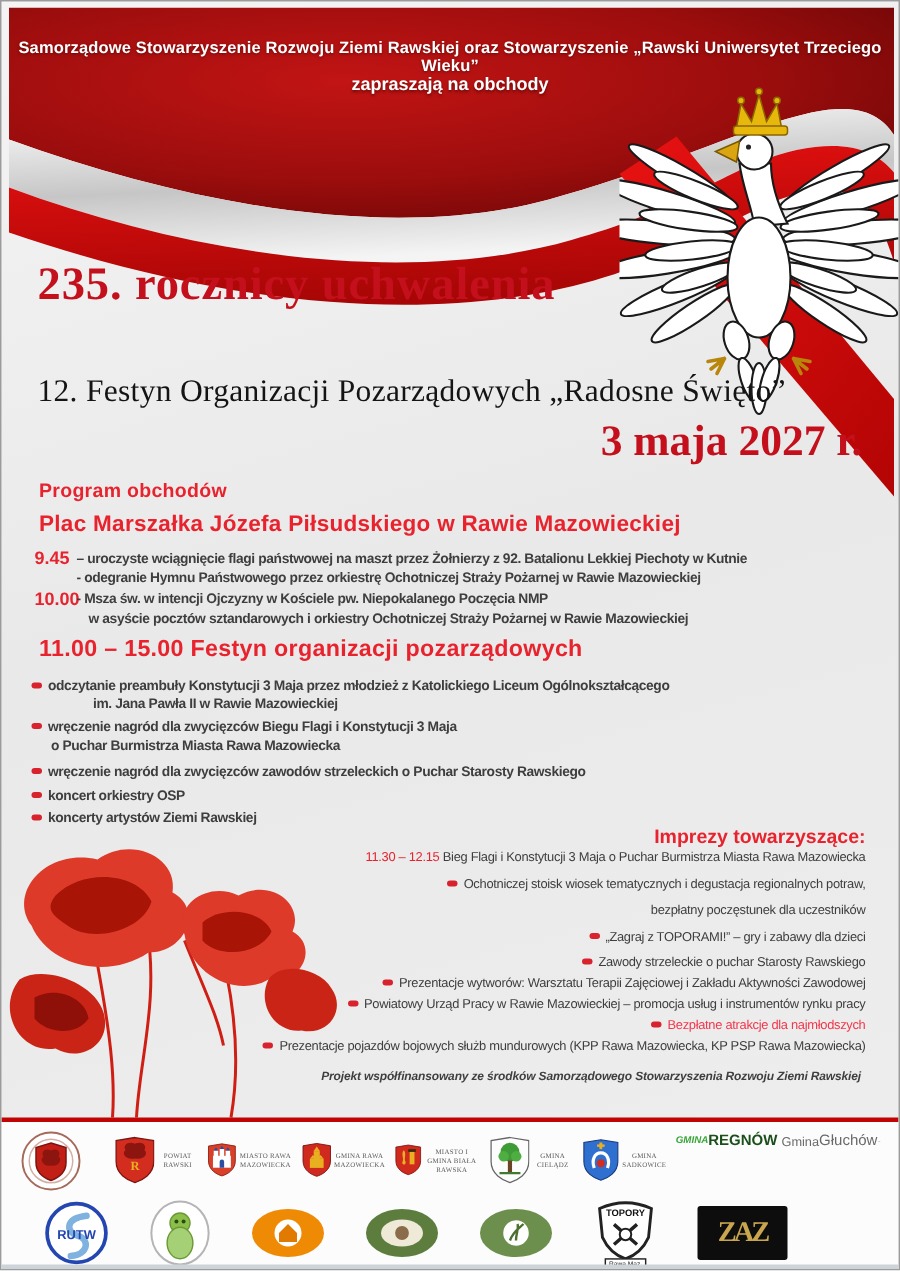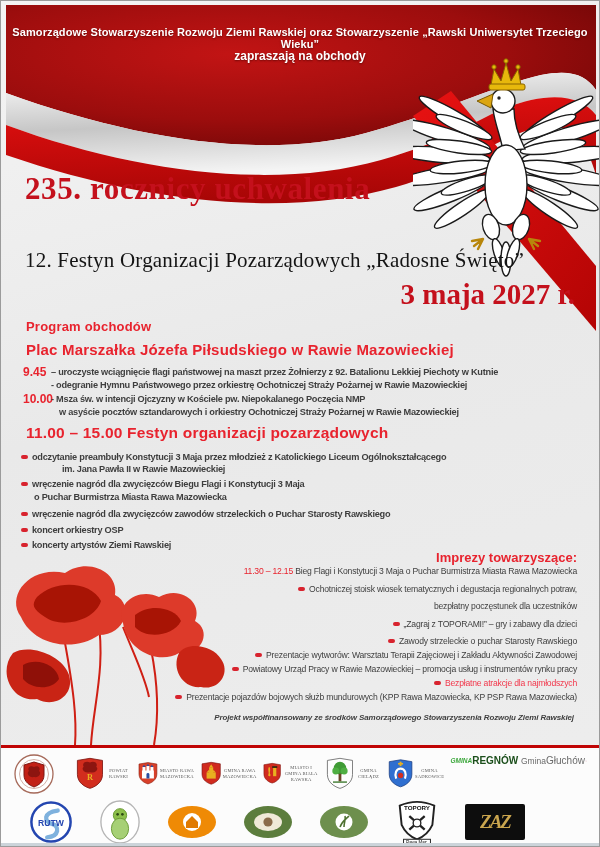--- a/index.html
+++ b/index.html
@@ -50,21 +50,21 @@
   .lrow1{display:flex;justify-content:space-between;align-items:flex-start;padding:5px 12px 0 12px;}
   .lrow2{display:flex;justify-content:center;gap:26px;align-items:center;margin-top:3px;padding-right:46px;}
   .logo-item{display:flex;flex-direction:row;align-items:center;width:58px;}
   .caption{font-size:4.6px;color:#5a5a5a;text-align:center;line-height:1.25;margin-top:2px;
            font-family:"Liberation Serif",serif;letter-spacing:.2px;}
   .regnow-top{font-size:6.5px;font-weight:bold;font-style:italic;color:#3aa63a;line-height:1;}
   .regnow-name{font-size:10px;font-weight:bold;color:#1c4f1c;line-height:1;}
   .gluchow-t{font-size:8.5px;color:#6a6a6a;line-height:1.05;text-align:center;}
   .zaz-box{width:60px;height:36px;background:#0d0d0d;border-radius:2px;display:flex;
            align-items:center;justify-content:center;}
-  .zaz-txt{font-family:"Liberation Serif",serif;font-style:italic;font-weight:bold;
+  .zaz-txt{font-family:"Liberation Serif",serif;font-weight:bold;
            font-size:19px;color:#c9a54e;letter-spacing:-2px;}
   .bottom-strip{left:0;right:0;bottom:0;height:3px;background:#ccd4da;}
 </style>
 </head>
 <body>
 
 <div class="poster">
 
   <svg class="abs" style="left:5px;top:4px;" width="590" height="340" viewBox="0 0 590 340">
     <defs>

